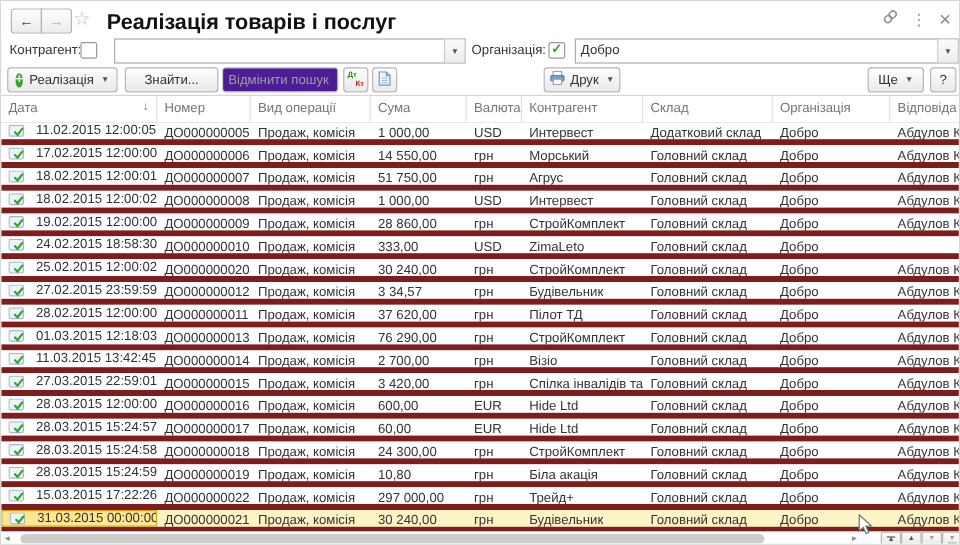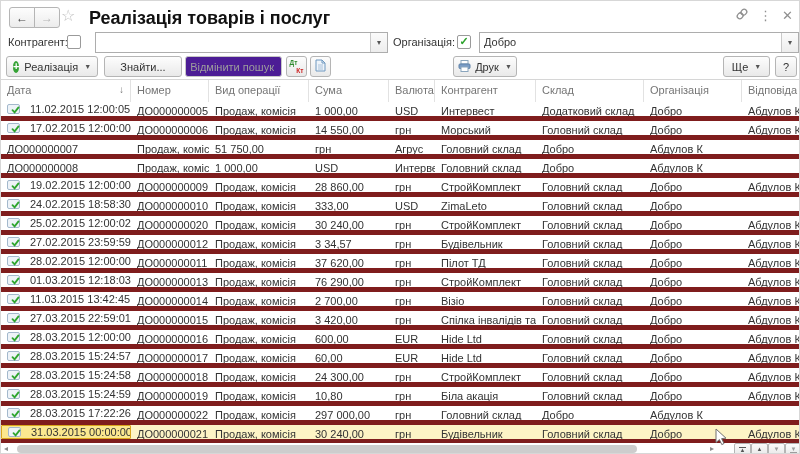--- a/index.html
+++ b/index.html
@@ -217,30 +217,48 @@
       <div class="tcell">ДО000000006</div>
       <div class="tcell">Продаж, комісія</div>
       <div class="tcell num">14 550,00</div>
       <div class="tcell">грн</div>
       <div class="tcell">Морський</div>
       <div class="tcell">Головний склад</div>
       <div class="tcell">Добро</div>
       <div class="tcell">Абдулов К</div>
     </div>
     <div class="trow">
+      <div class="tcell datec">
+        <span style="display: inline-flex; margin-right: 5px;">
+          <svg width="13" height="11" viewBox="0 0 13 11">
+            <rect x="0.5" y="0.5" width="12" height="9" rx="1.5" fill="#eef3f8" stroke="#a3b8cc"></rect>
+            <path d="M5.5 6.2 L7.6 8.4 L11.5 3.4" fill="none" stroke="#2ea52e" stroke-width="1.8" stroke-linecap="round"></path>
+          </svg>
+        </span>
+        <span>18.02.2015 12:00:01</span>
+      </div>
       <div class="tcell">ДО000000007</div>
       <div class="tcell">Продаж, комісія</div>
       <div class="tcell num">51 750,00</div>
       <div class="tcell">грн</div>
       <div class="tcell">Агрус</div>
       <div class="tcell">Головний склад</div>
       <div class="tcell">Добро</div>
       <div class="tcell">Абдулов К</div>
     </div>
     <div class="trow">
+      <div class="tcell datec">
+        <span style="display: inline-flex; margin-right: 5px;">
+          <svg width="13" height="11" viewBox="0 0 13 11">
+            <rect x="0.5" y="0.5" width="12" height="9" rx="1.5" fill="#eef3f8" stroke="#a3b8cc"></rect>
+            <path d="M5.5 6.2 L7.6 8.4 L11.5 3.4" fill="none" stroke="#2ea52e" stroke-width="1.8" stroke-linecap="round"></path>
+          </svg>
+        </span>
+        <span>18.02.2015 12:00:02</span>
+      </div>
       <div class="tcell">ДО000000008</div>
       <div class="tcell">Продаж, комісія</div>
       <div class="tcell num">1 000,00</div>
       <div class="tcell">USD</div>
       <div class="tcell">Интервест</div>
       <div class="tcell">Головний склад</div>
       <div class="tcell">Добро</div>
       <div class="tcell">Абдулов К</div>
     </div>
     <div class="trow">
@@ -472,26 +490,27 @@
       <div class="tcell">Абдулов К</div>
     </div>
     <div class="trow">
       <div class="tcell datec">
         <span style="display: inline-flex; margin-right: 5px;">
           <svg width="13" height="11" viewBox="0 0 13 11">
             <rect x="0.5" y="0.5" width="12" height="9" rx="1.5" fill="#eef3f8" stroke="#a3b8cc"></rect>
             <path d="M5.5 6.2 L7.6 8.4 L11.5 3.4" fill="none" stroke="#2ea52e" stroke-width="1.8" stroke-linecap="round"></path>
           </svg>
         </span>
-        <span>28.03.2015 17:22:26</span>
+        <span>15.03.2015 17:22:26</span>
       </div>
       <div class="tcell">ДО000000022</div>
       <div class="tcell">Продаж, комісія</div>
       <div class="tcell num">297 000,00</div>
       <div class="tcell">грн</div>
+      <div class="tcell">Трейд+</div>
       <div class="tcell">Головний склад</div>
       <div class="tcell">Добро</div>
       <div class="tcell">Абдулов К</div>
     </div>
     <div class="trow selected">
       <div class="tcell datec">
         <span style="display: inline-flex; margin-right: 5px;">
           <svg width="13" height="11" viewBox="0 0 13 11">
             <rect x="0.5" y="0.5" width="12" height="9" rx="1.5" fill="#eef3f8" stroke="#a3b8cc"></rect>
             <path d="M5.5 6.2 L7.6 8.4 L11.5 3.4" fill="none" stroke="#2ea52e" stroke-width="1.8" stroke-linecap="round"></path>

